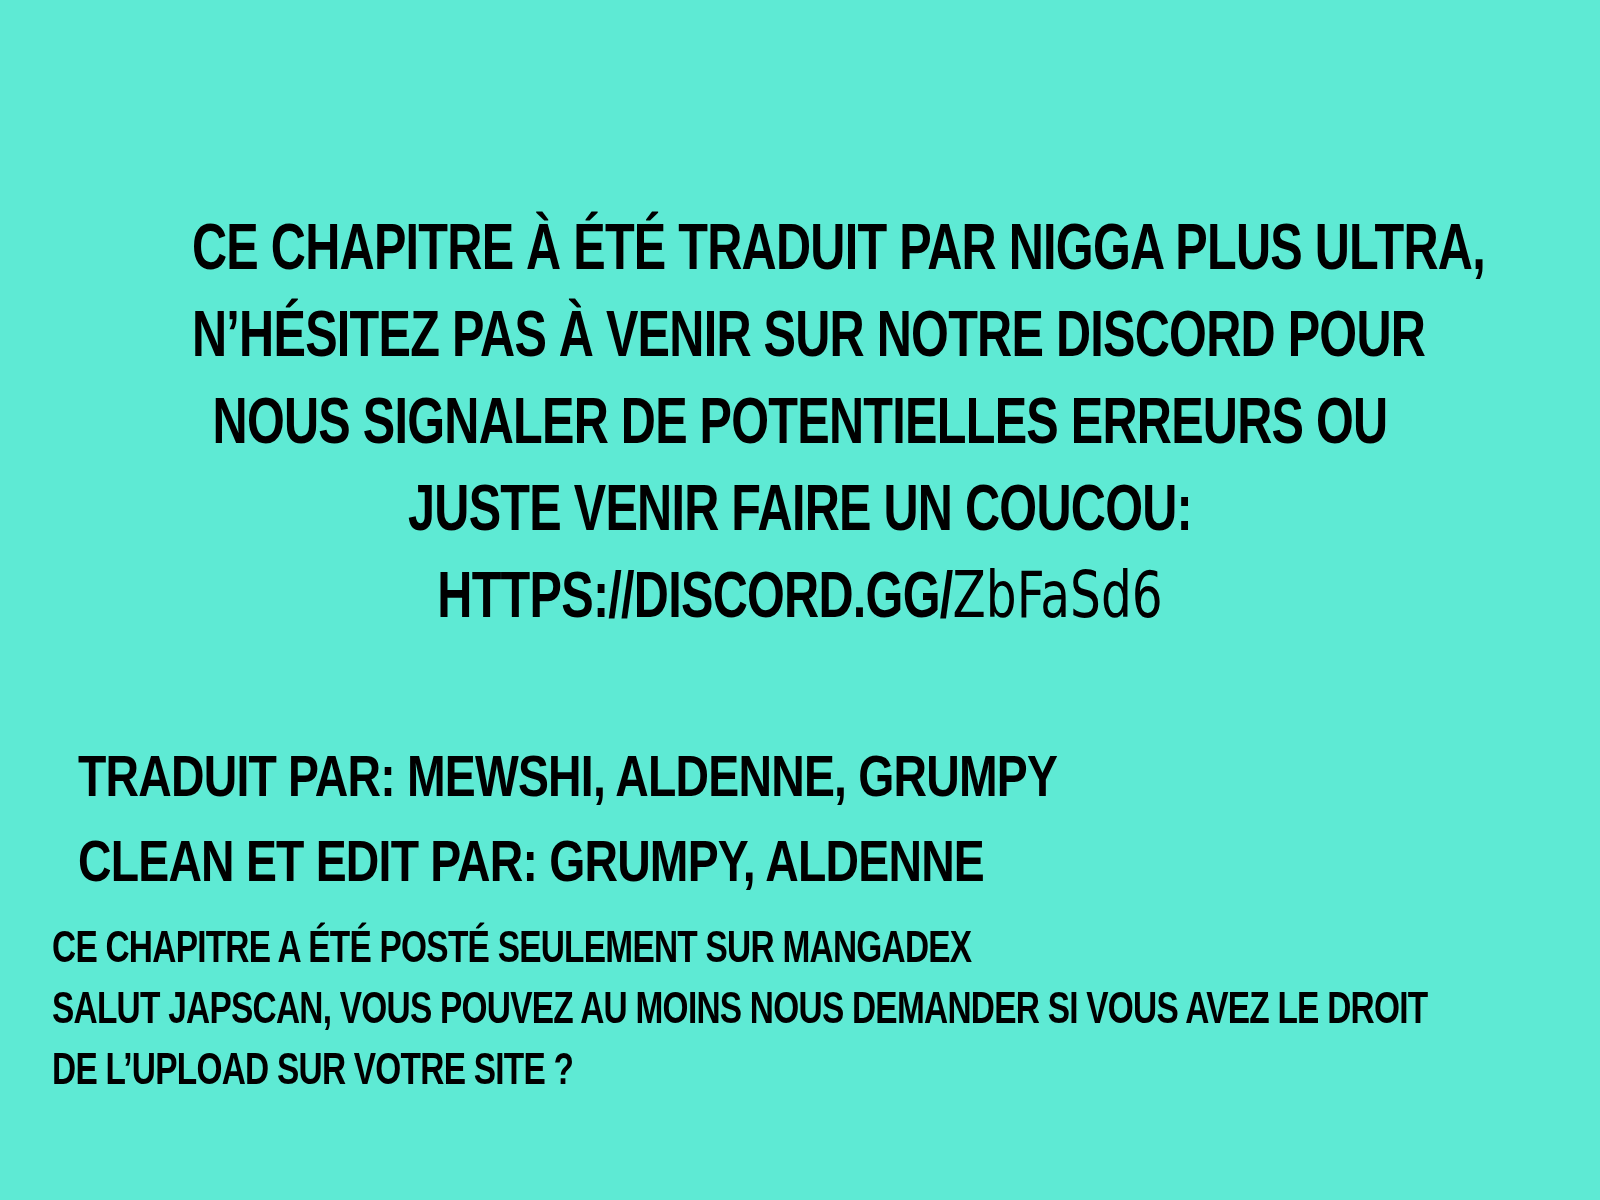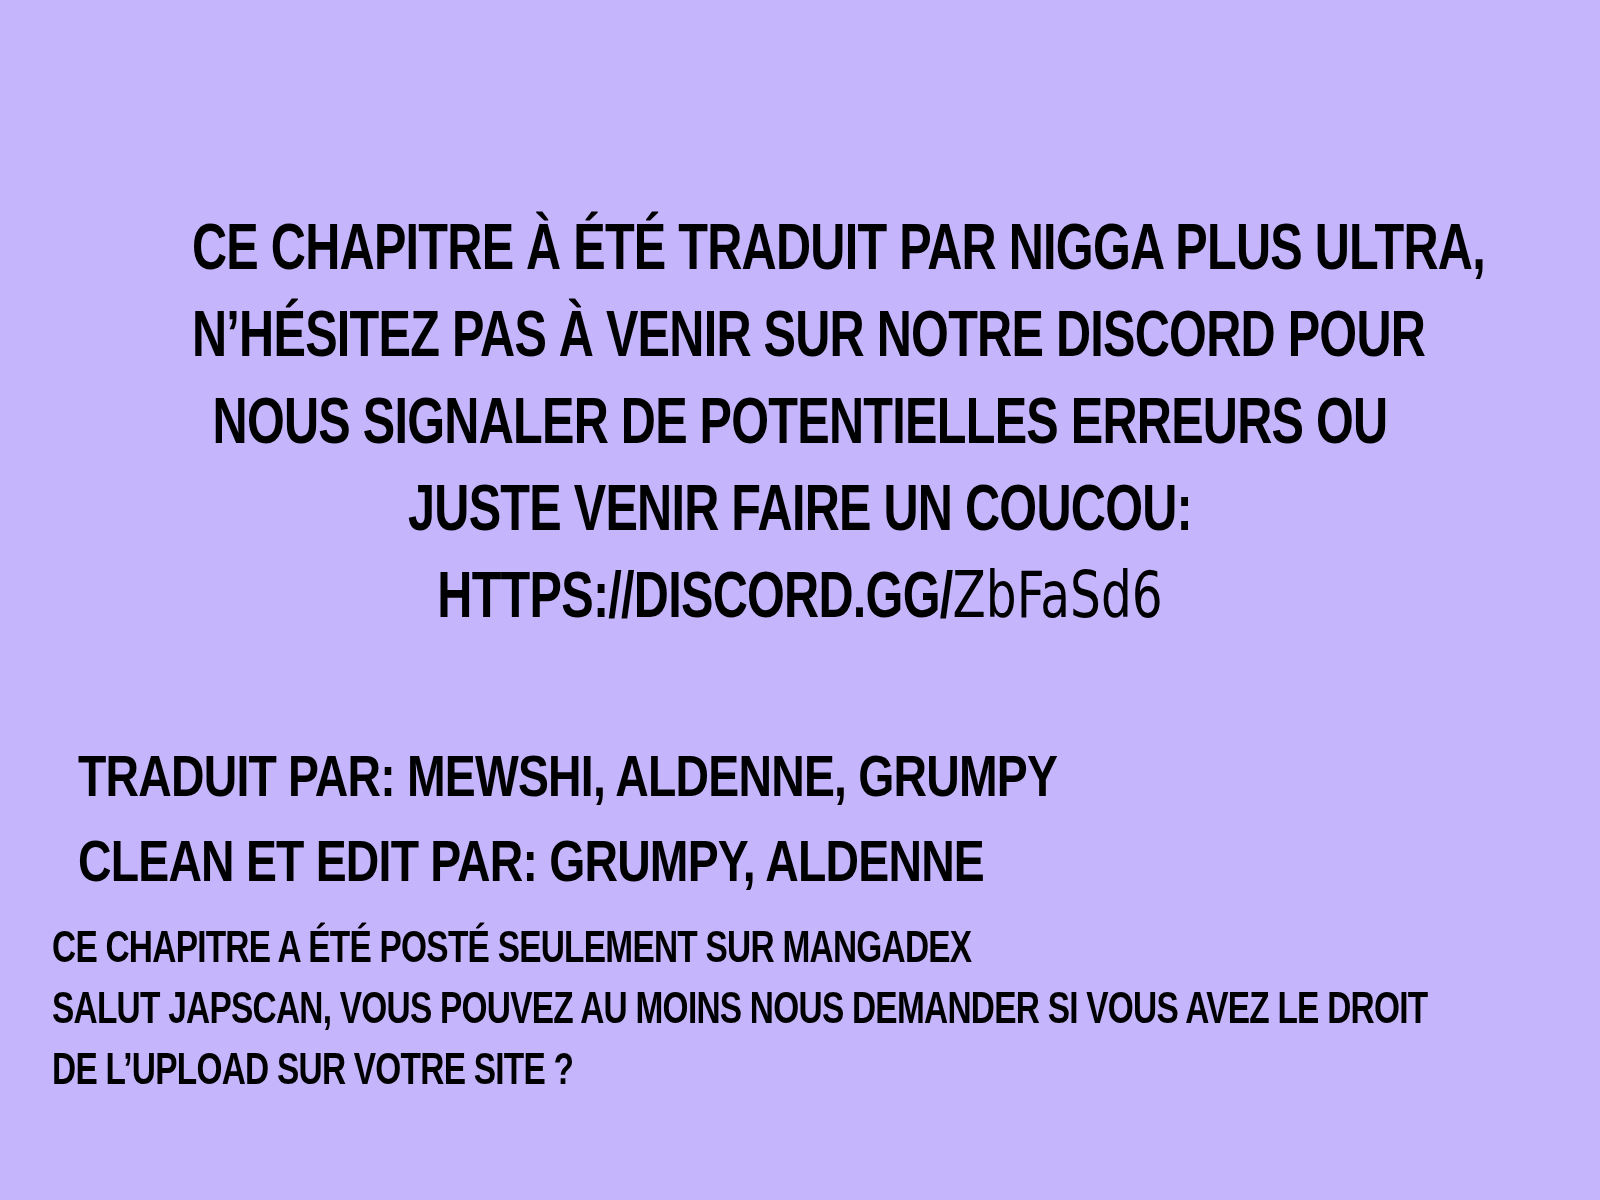--- a/index.html
+++ b/index.html
@@ -4,21 +4,21 @@
 <style>
   html, body {
     margin: 0;
     padding: 0;
     background: #ffffff;
   }
   .page {
     position: relative;
     width: 1600px;
     height: 1200px;
-    background: #c4b5fd;
+    background: #5eead4;
     overflow: hidden;
     color: #000000;
     font-family: "Liberation Sans", sans-serif;
   }
   
   .comic {
     font-weight: bold;
     white-space: nowrap;
     letter-spacing: -1px;
   }

